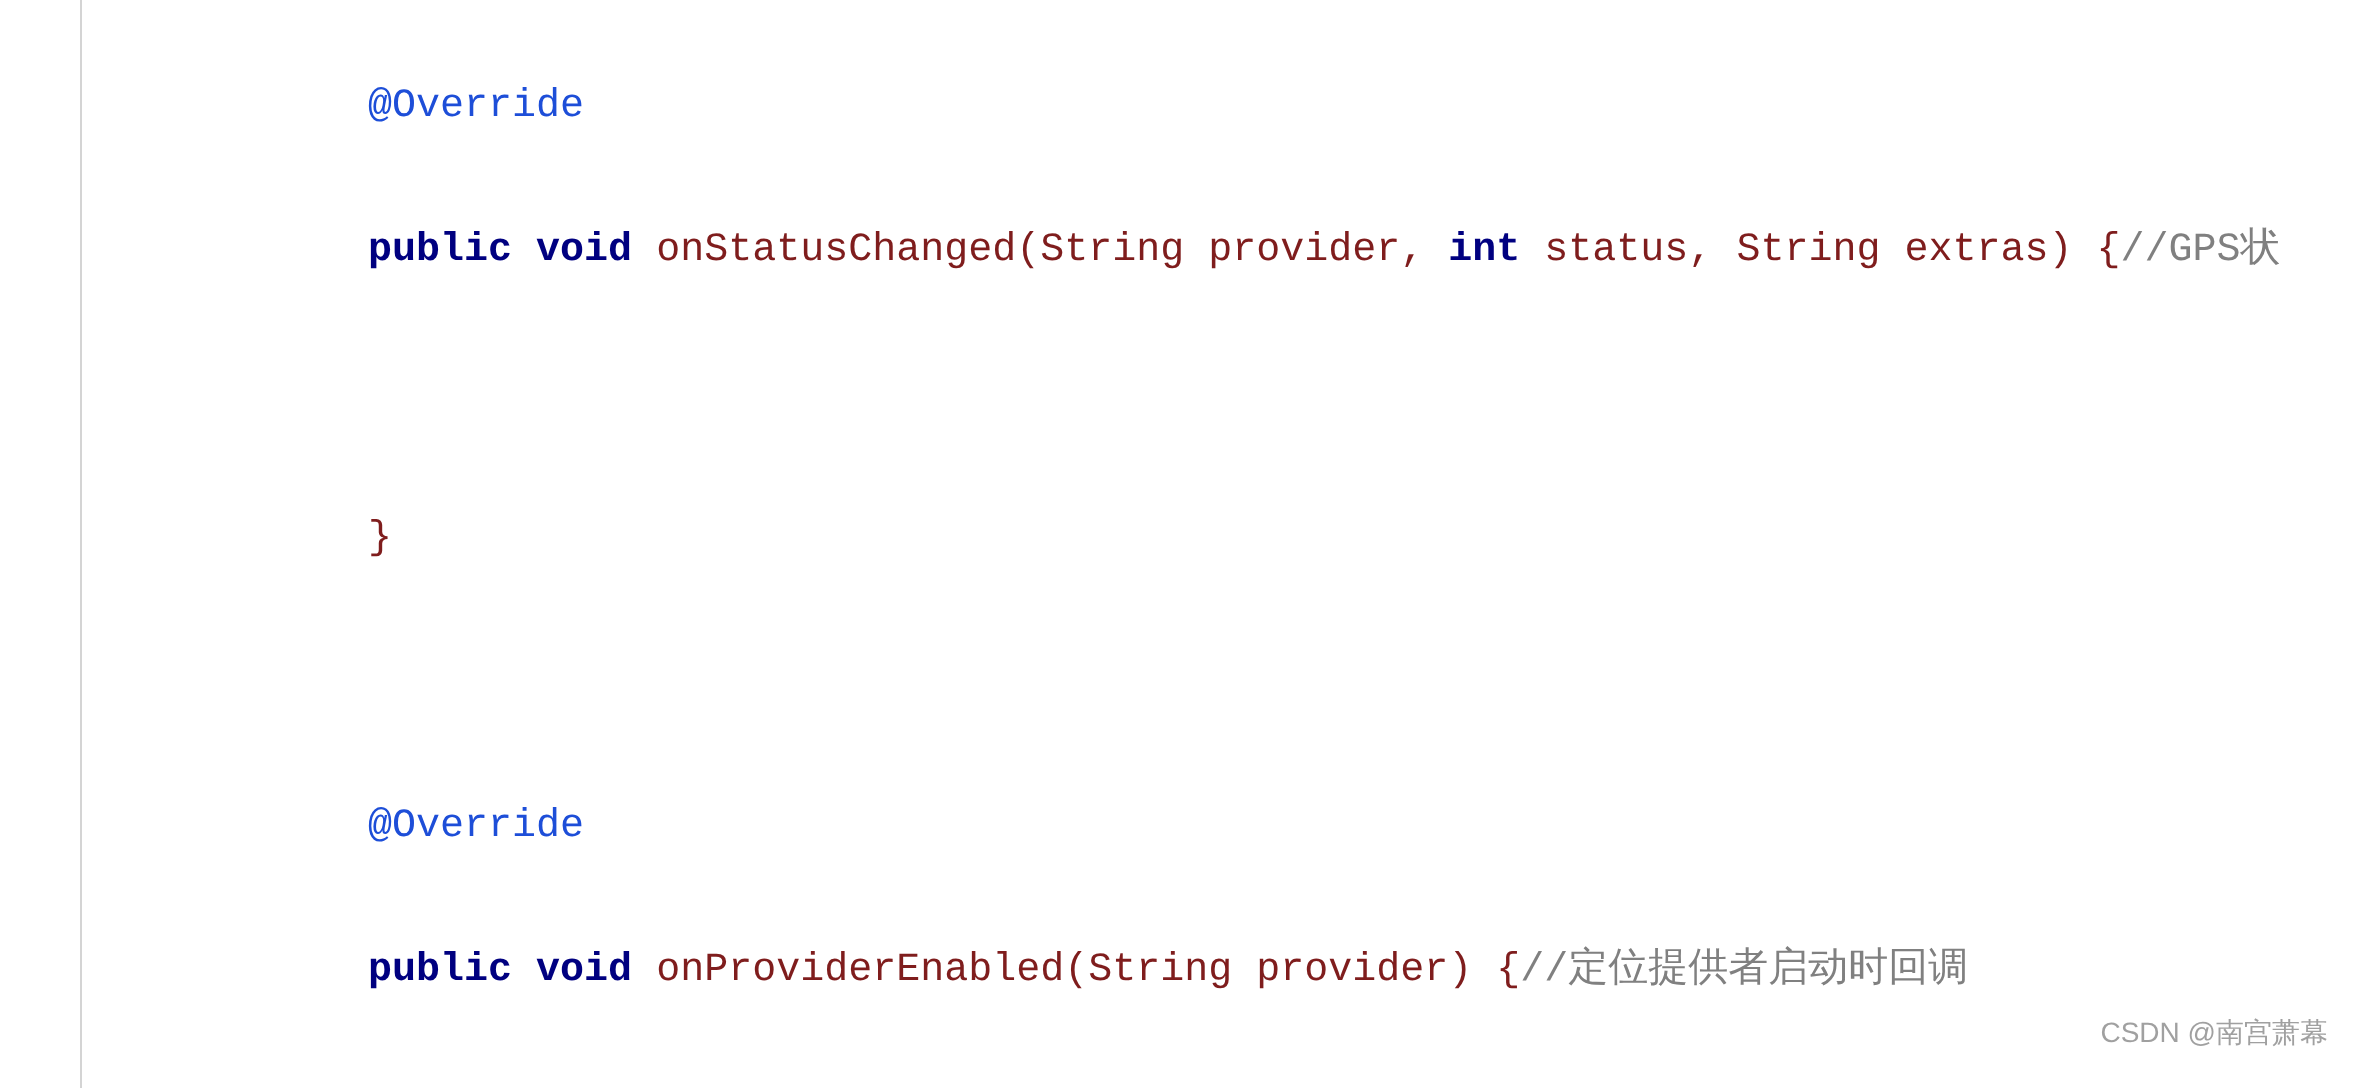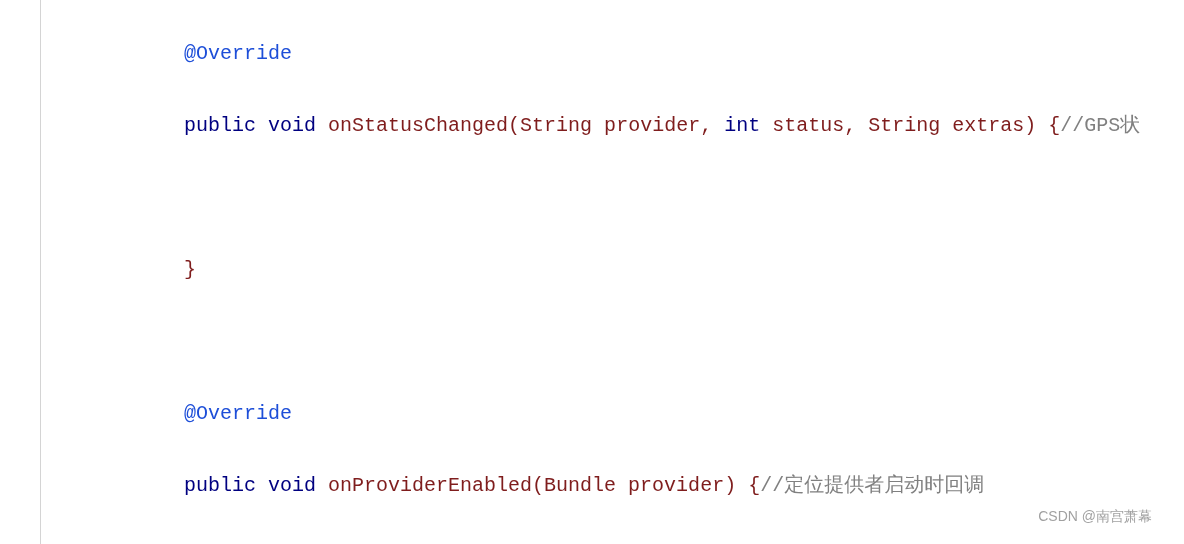--- a/index.html
+++ b/index.html
@@ -29,53 +29,53 @@
       padding-top: 0px;
       padding-left: 136px;
       white-space: pre;
     }
     .line {
       display: block;
       height: 36px;
     }
     .kw {
       color: #000080;
-      font-weight: normal;
+      font-weight: bold;
     }
     .anno {
       color: #1d4ed8;
     }
     .comment {
       color: #808080;
     }
     .ident {
       color: #7f1d1d;
     }
     .watermark {
       position: absolute;
-      right: 32px;
+      right: 20px;
       bottom: 10px;
       font-family: sans-serif;
       font-size: 14px;
       color: rgba(120,120,120,0.7);
     }
   </style>
 </head>
 <body>
 
 <div class="gutter"></div>
 
 <div class="code-container">
 <span class="line"><span class="ident">    </span><span class="anno">@Override</span></span>
 <span class="line"><span class="ident">    </span><span class="kw">public</span><span class="ident"> </span><span class="kw">void</span><span class="ident"> </span><span class="ident">onStatusChanged(String provider, </span><span class="kw">int</span><span class="ident"> status, String extras) {</span><span class="comment">//GPS状</span></span>
 <span class="line"><span class="ident"></span></span>
 <span class="line"><span class="ident">    }</span></span>
 <span class="line"><span class="ident"></span></span>
 <span class="line"><span class="ident">    </span><span class="anno">@Override</span></span>
-<span class="line"><span class="ident">    </span><span class="kw">public</span><span class="ident"> </span><span class="kw">void</span><span class="ident"> onProviderEnabled(Bundle provider) {</span><span class="comment">//定位提供者启动时回调</span></span>
+<span class="line"><span class="ident">    </span><span class="kw">public</span><span class="ident"> </span><span class="kw">void</span><span class="ident"> onProviderEnabled(String provider) {</span><span class="comment">//定位提供者启动时回调</span></span>
 <span class="line"><span class="ident"></span></span>
 
 
 
 
 
 
 
 </div>
 

